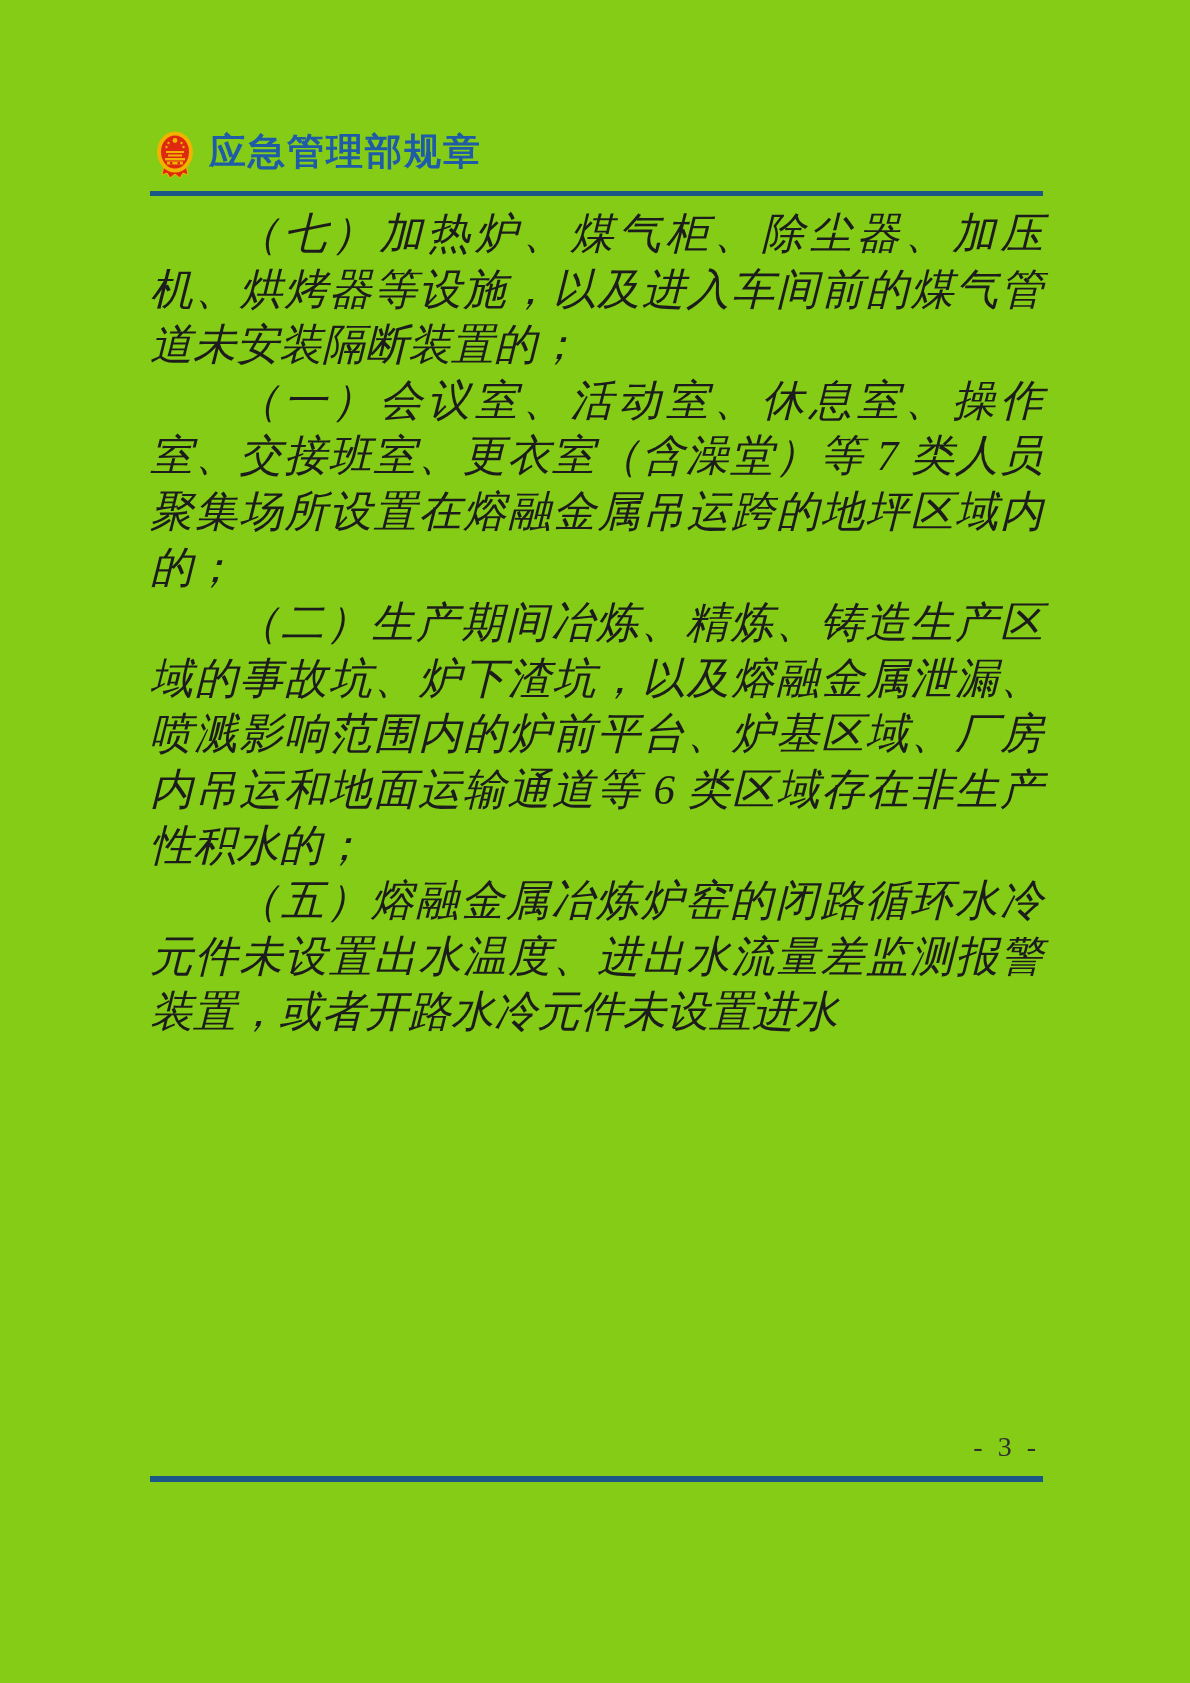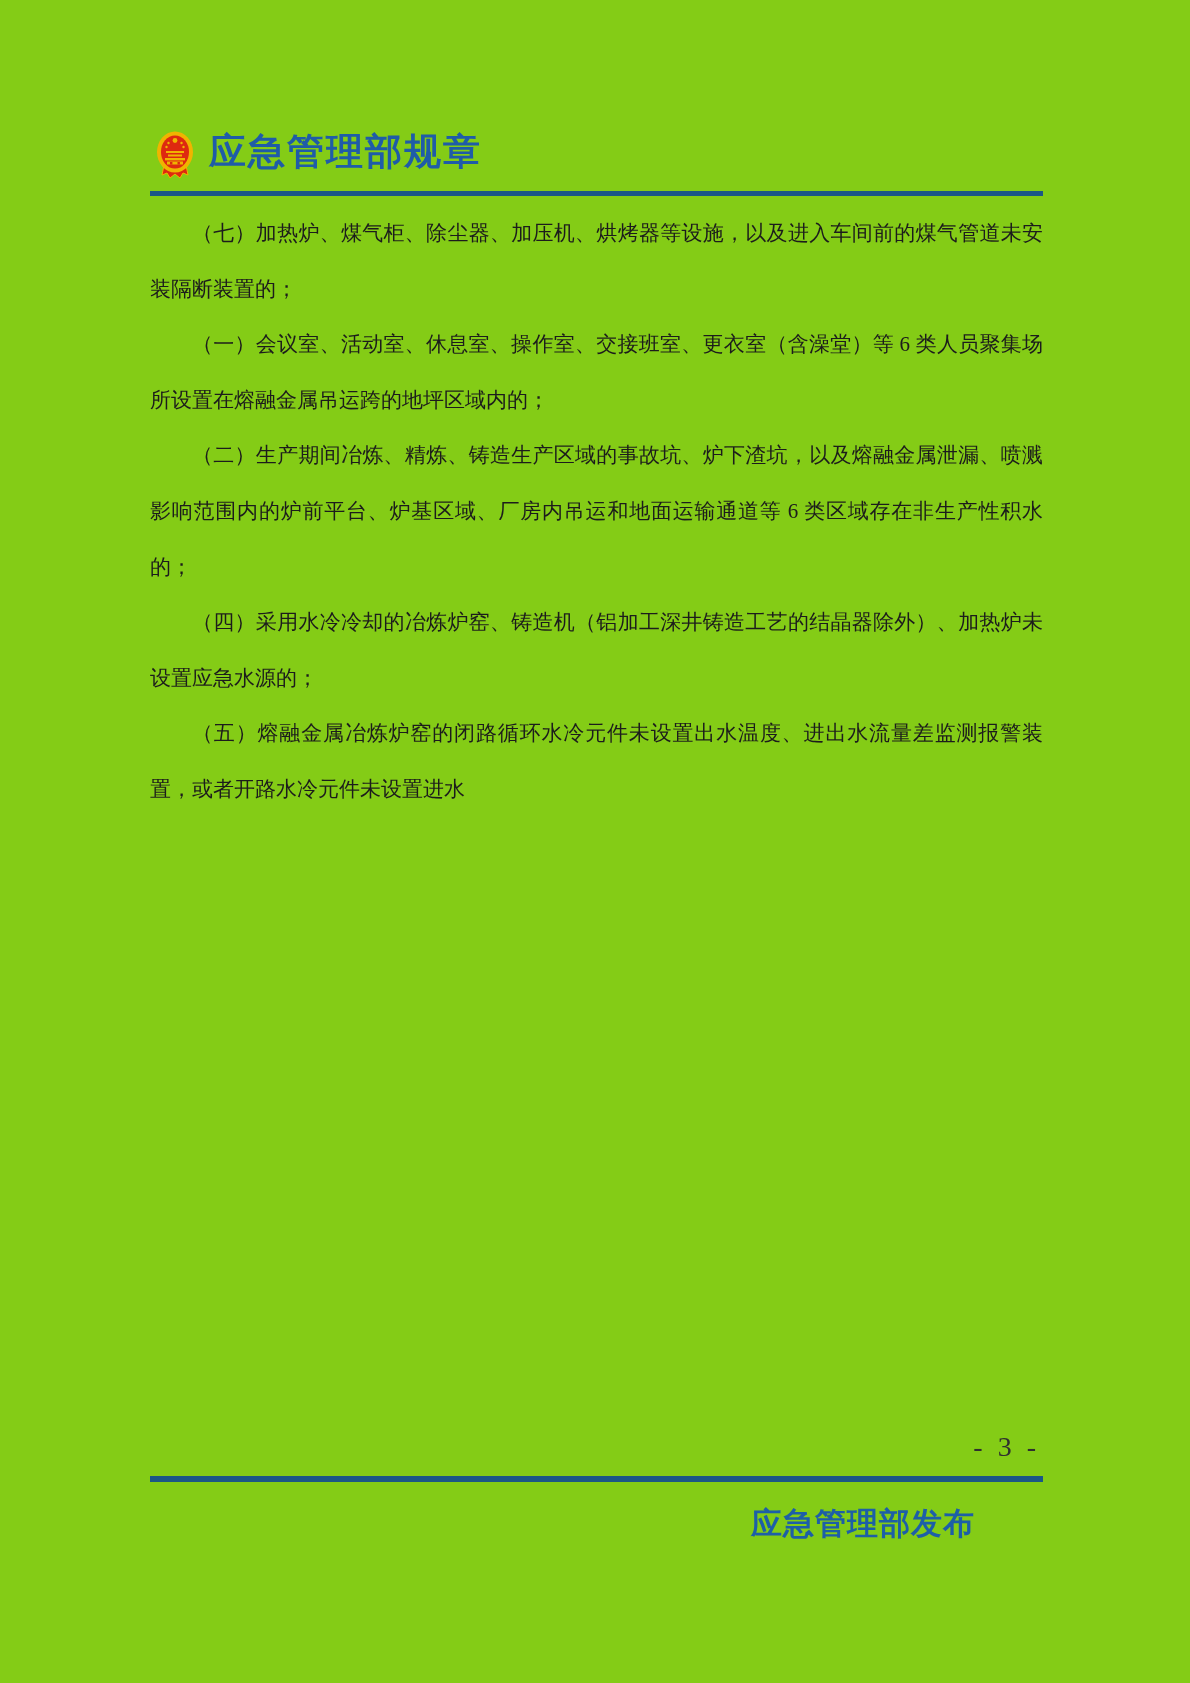--- a/index.html
+++ b/index.html
@@ -24,24 +24,25 @@
     color:#1f5ca8;
     white-space:nowrap;
   }
   .hdr-rule{
     position:absolute;left:150px;top:191px;width:893px;height:5px;
     background:#1b5786;
   }
   
   .doc-body{
     position:absolute;left:150px;top:206px;width:893px;
-    font-size:21px;
+    font-size:43px;
     line-height:55.6px;
     color:#1c1c1c;
     text-align:justify;
+    font-style:italic;
   }
   .doc-body p{
     margin:0;
     text-indent:2em;
   }
   .article-lead{
     font-weight:bold;
     font-family:"Liberation Sans", sans-serif;
     margin-right:0.85em;
   }
@@ -94,23 +95,21 @@
     <rect x="14" y="31" width="2.4" height="2.5" fill="#de2910"></rect>
     <rect x="21.5" y="31" width="2.4" height="2.5" fill="#de2910"></rect>
   </svg>
 
   <div class="hdr-title">应急管理部规章</div>
 
   <div class="hdr-rule"></div>
 
   <div class="doc-body">
       <p>（七）加热炉、煤气柜、除尘器、加压机、烘烤器等设施，以及进入车间前的煤气管道未安装隔断装置的；</p>
-      <p>（一）会议室、活动室、休息室、操作室、交接班室、更衣室（含澡堂）等 6 类人员聚集场所设置在熔融金属吊运跨的地坪区域内的；</p>
+      <p>（一）会议室、活动室、休息室、操作室、交接班室、更衣室（含澡堂）等 7 类人员聚集场所设置在熔融金属吊运跨的地坪区域内的；</p>
       <p>（二）生产期间冶炼、精炼、铸造生产区域的事故坑、炉下渣坑，以及熔融金属泄漏、喷溅影响范围内的炉前平台、炉基区域、厂房内吊运和地面运输通道等 6 类区域存在非生产性积水的；</p>
-      <p>（四）采用水冷冷却的冶炼炉窑、铸造机（铝加工深井铸造工艺的结晶器除外）、加热炉未设置应急水源的；</p>
       <p>（五）熔融金属冶炼炉窑的闭路循环水冷元件未设置出水温度、进出水流量差监测报警装置，或者开路水冷元件未设置进水</p>
     </div>
 
   <div class="page-number">- 3 -</div>
   <div class="ftr-rule"></div>
-  <div class="publisher">应急管理部发布</div>
 
 </div>
 
 </body></html>

